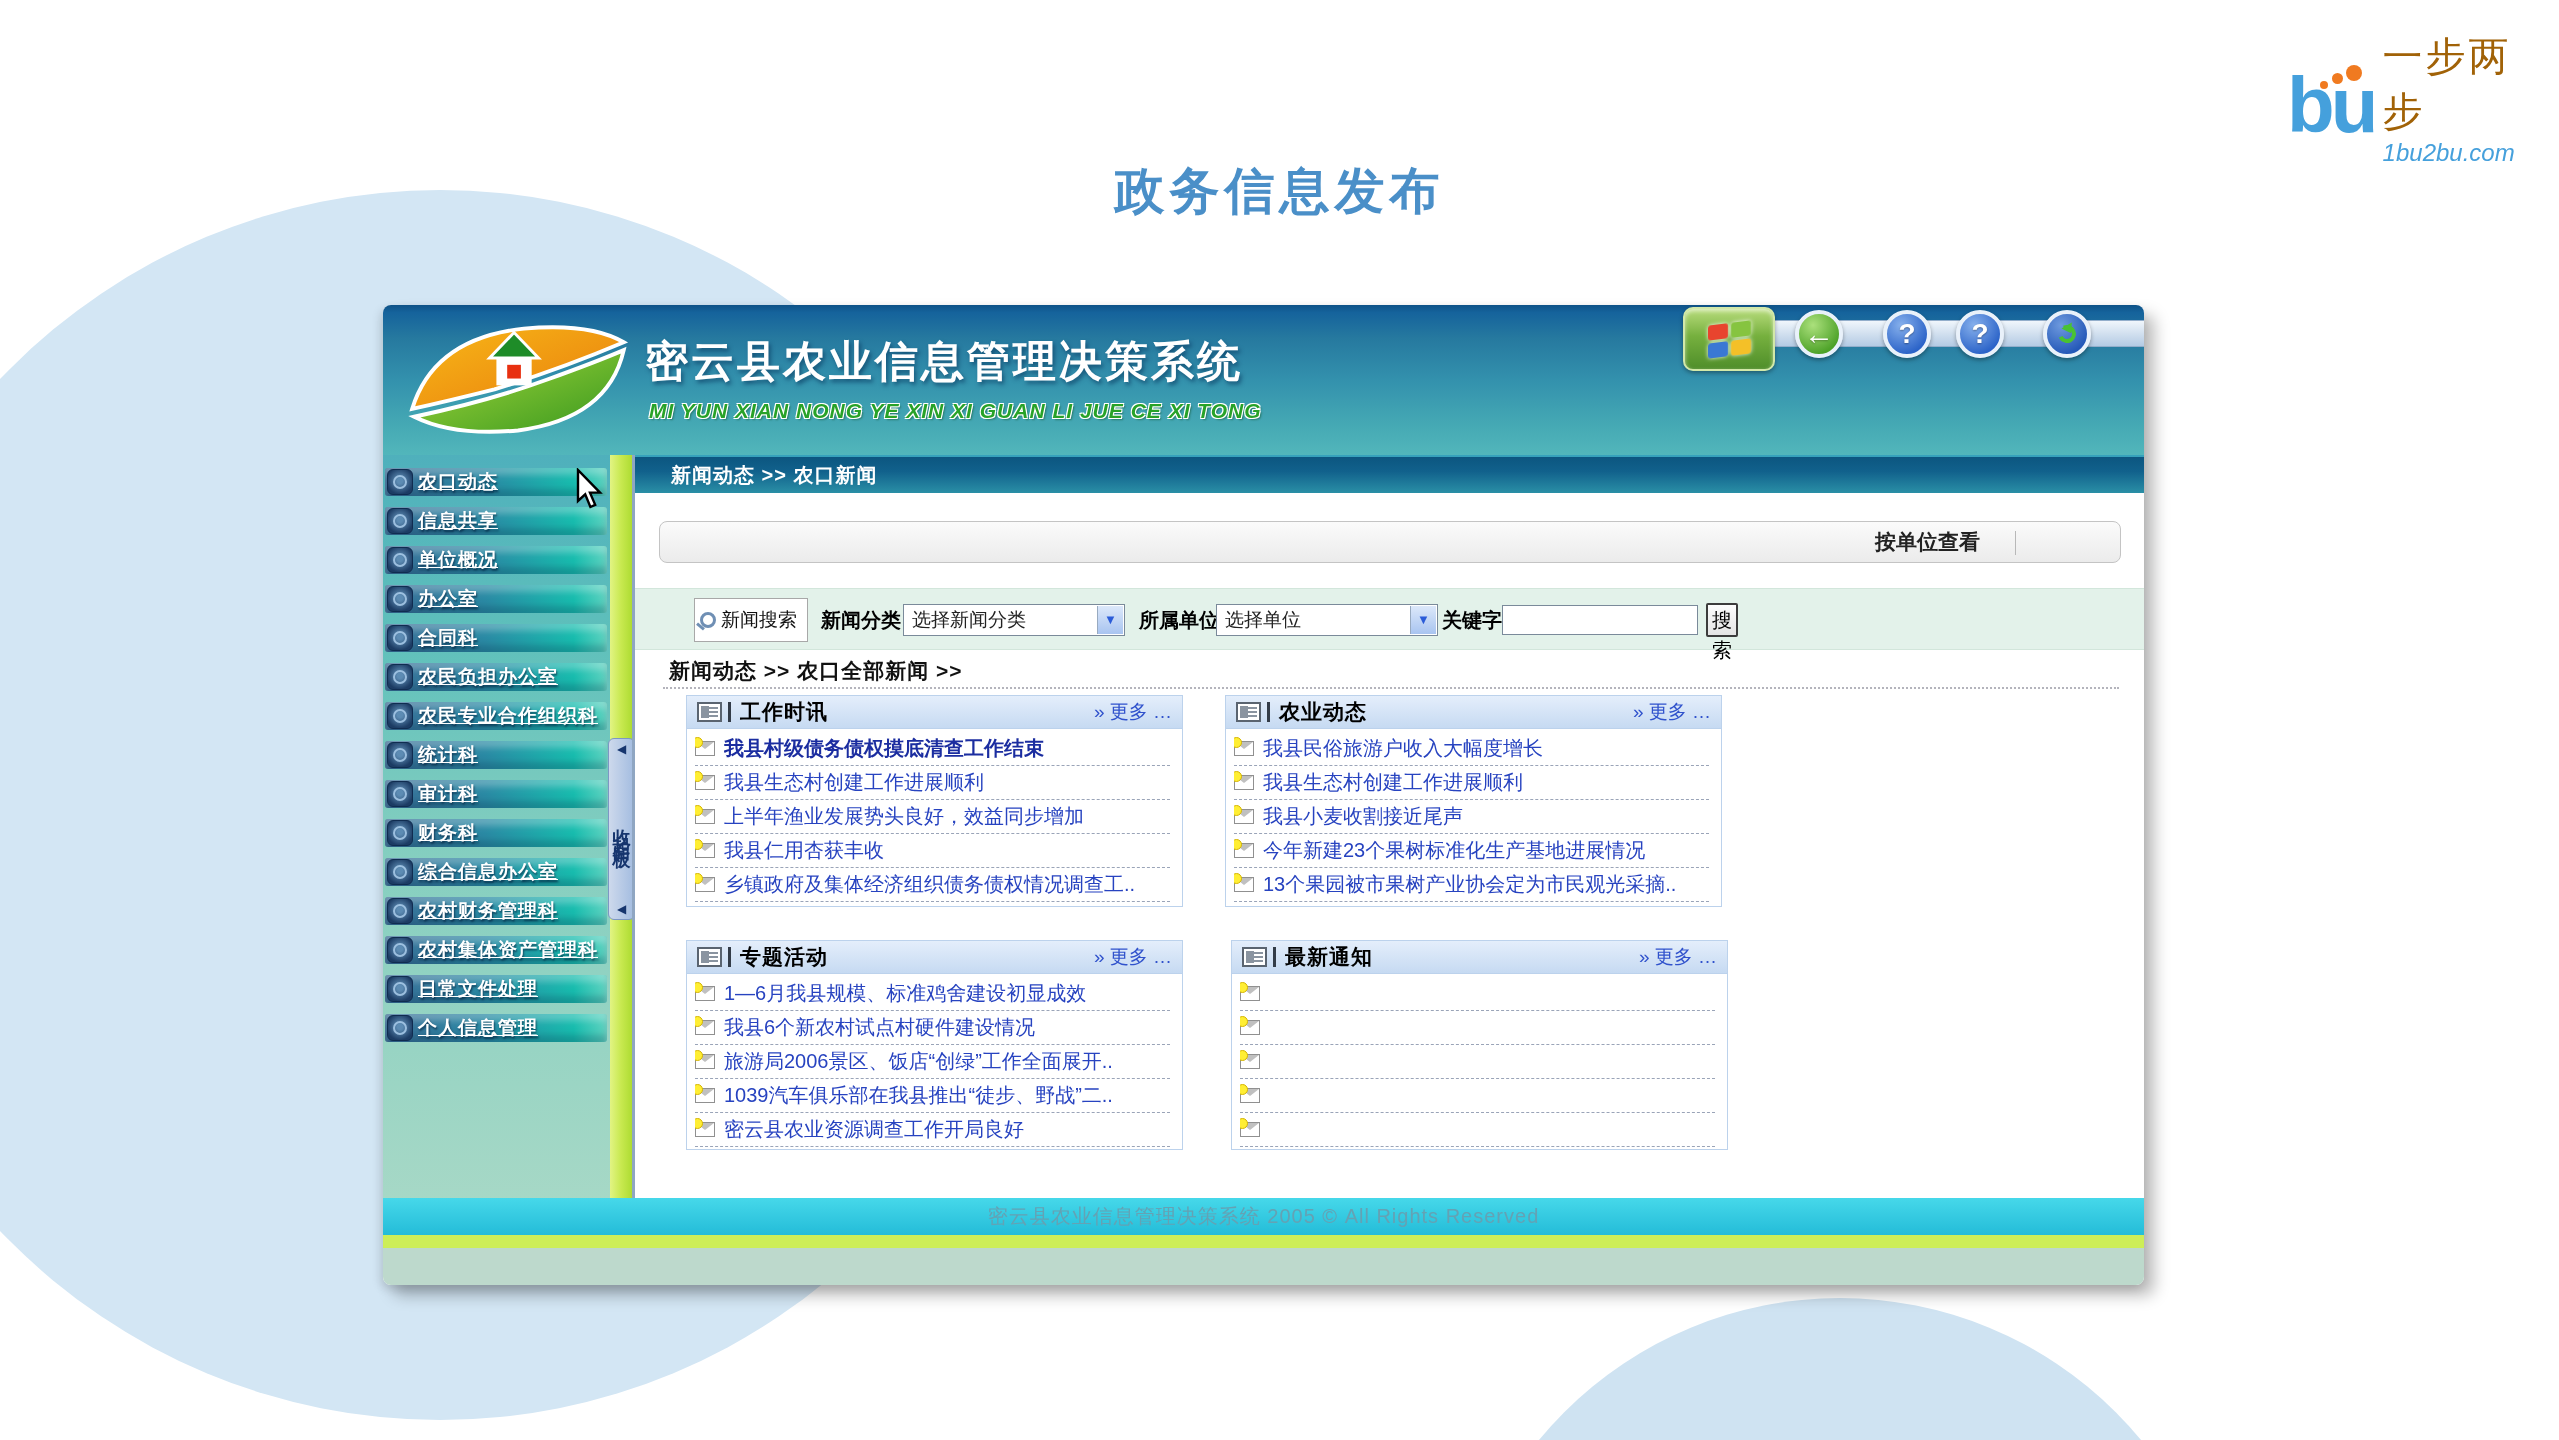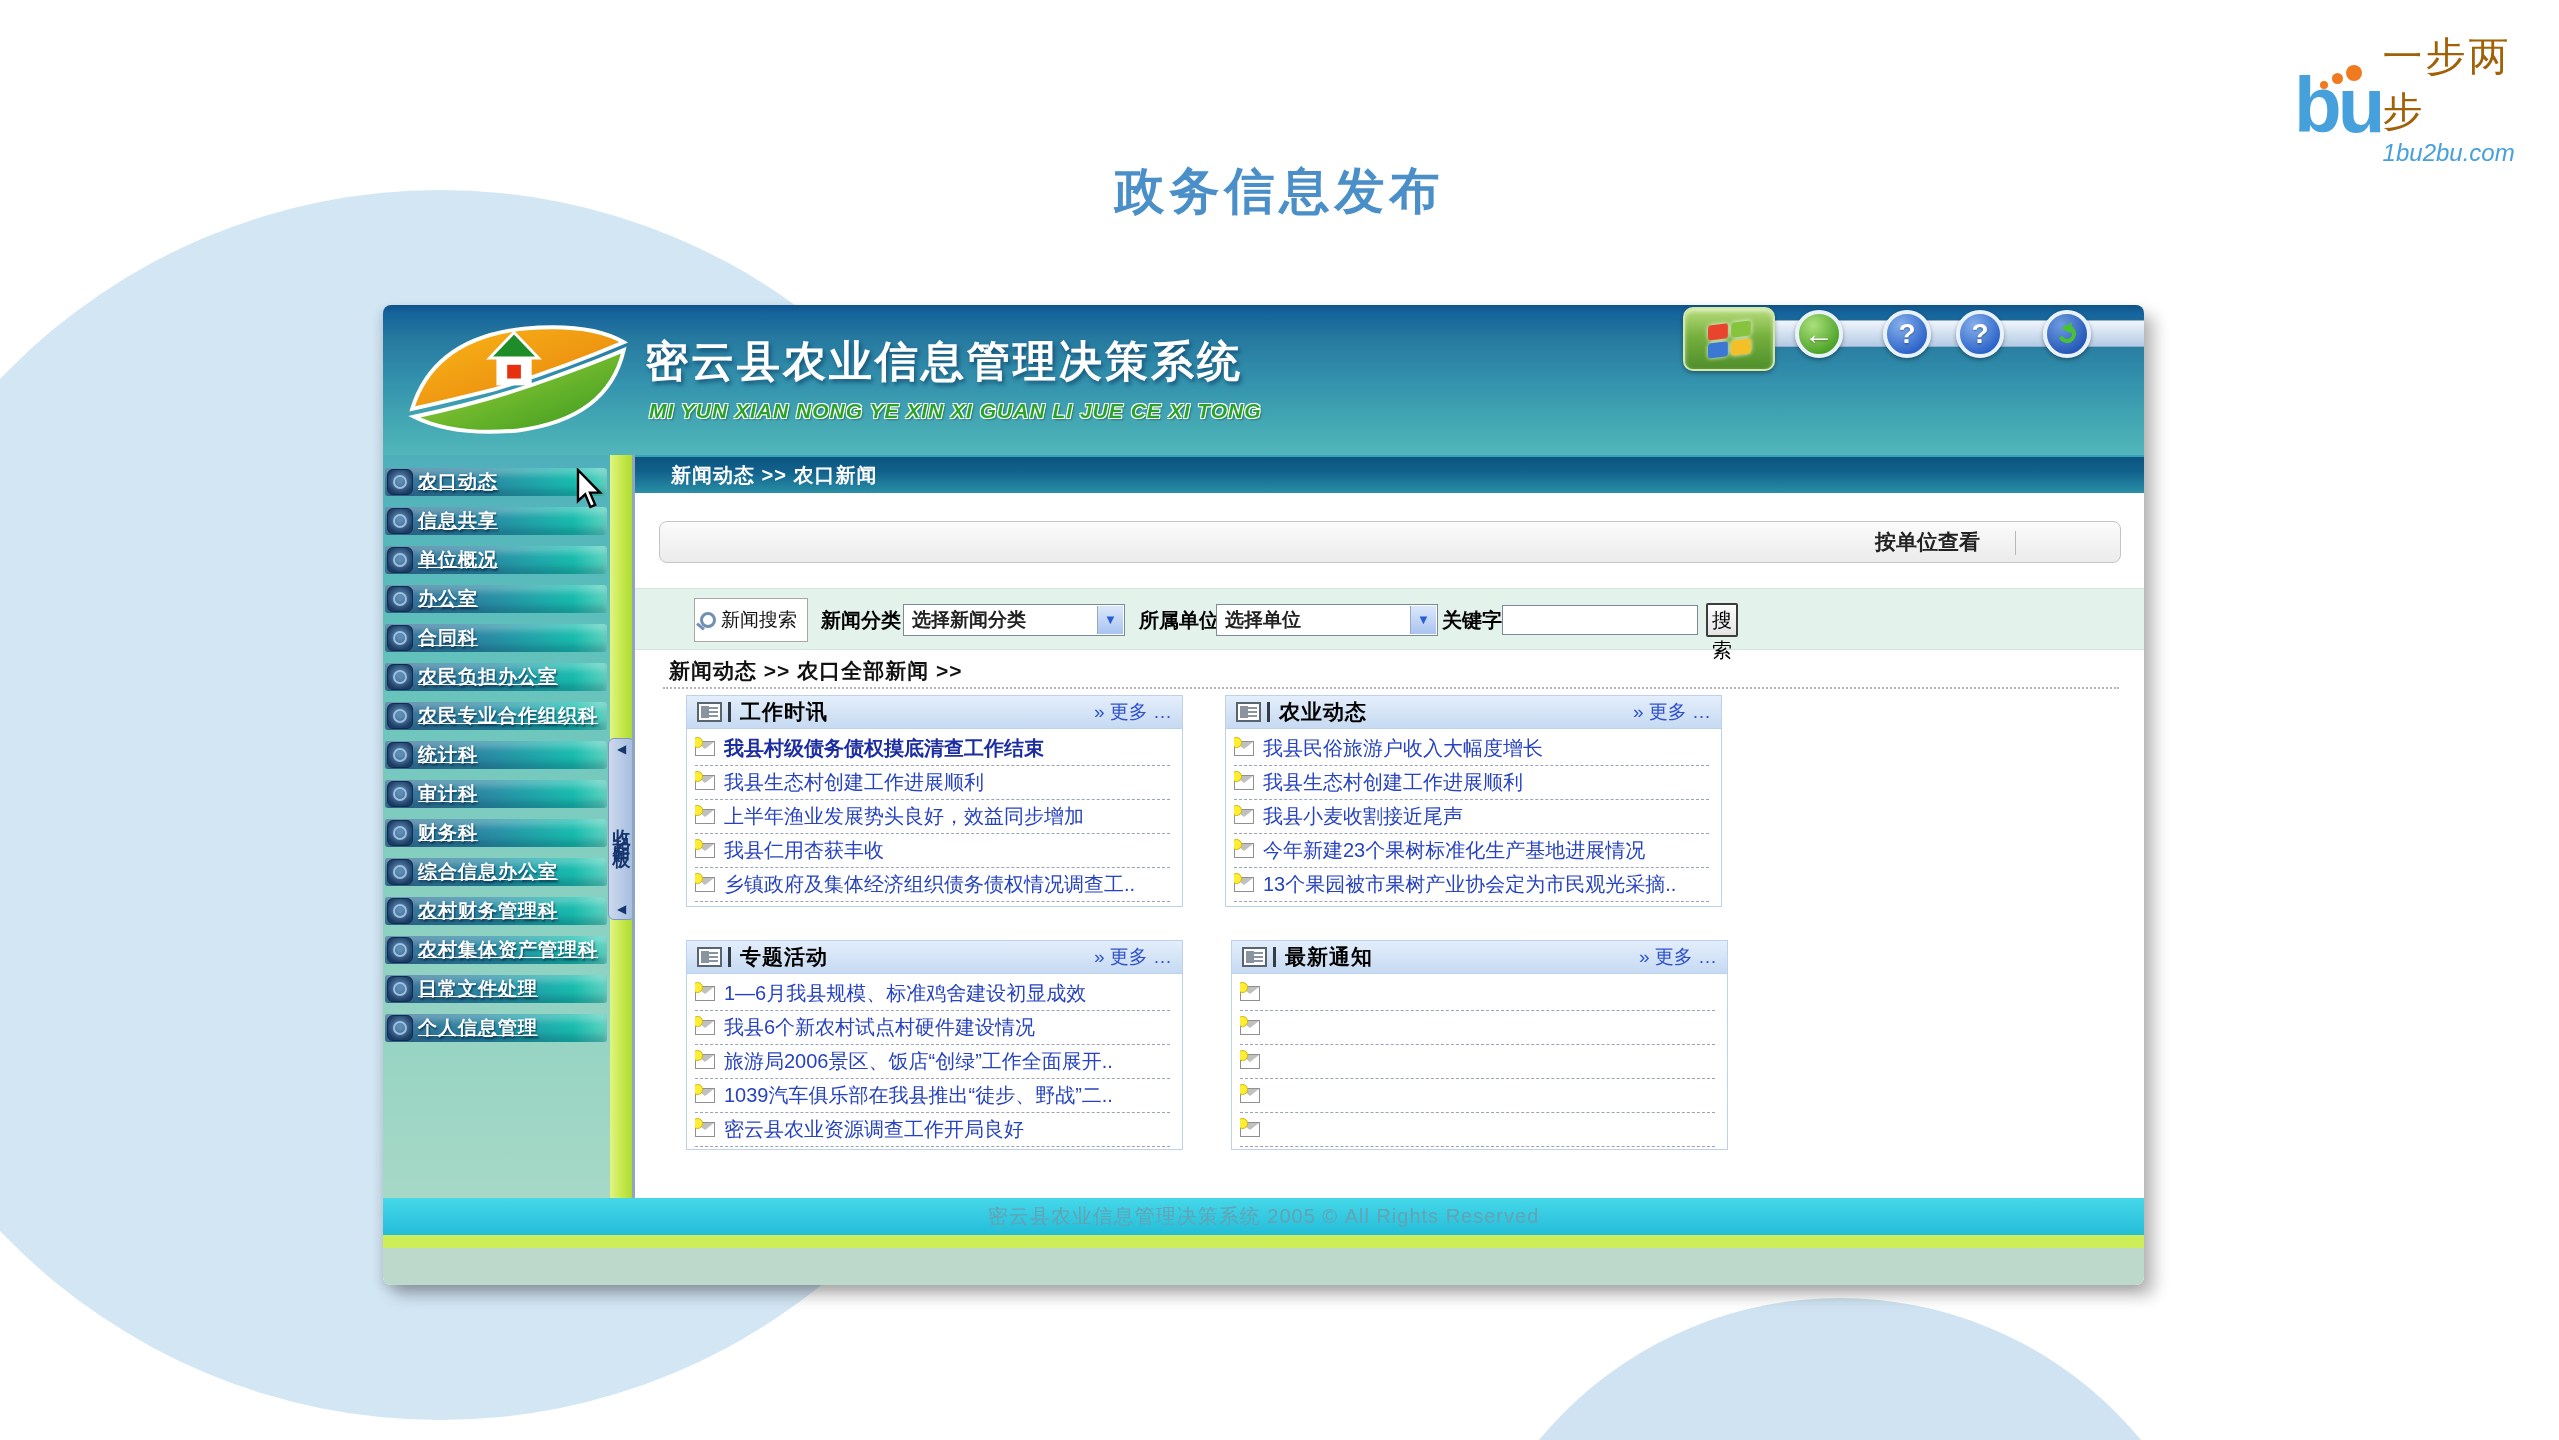--- a/index.html
+++ b/index.html
@@ -7,21 +7,21 @@
     font-family:"Liberation Sans","DejaVu Sans",sans-serif; }
 
   
   .bg-circle { position:absolute; border-radius:50%; background:#d3e6f4; }
   #circle-left  { left:-170px; top:190px; width:1220px; height:1230px; }
   #circle-right { left:1450px; top:1298px; width:780px; height:780px; background:#cfe3f2; }
 
   
   .brand { position:absolute; left:2282px; top:52px; width:270px; height:92px; display:flex; align-items:center; }
   .bu-mark { position:relative; width:92px; height:86px; }
-  .bu-text { position:absolute; left:12px; bottom:-10px; font-size:78px; font-weight:bold; color:#45a0dc; letter-spacing:-4px; }
+  .bu-text { position:absolute; left:5px; bottom:-10px; font-size:78px; font-weight:bold; color:#45a0dc; letter-spacing:-4px; }
   .bu-dot { position:absolute; border-radius:50%; background:#f07a20; }
   .bu-dot.d1 { width:8px;  height:8px;  left:38px; top:26px; }
   .bu-dot.d2 { width:11px; height:11px; left:50px; top:18px; }
   .bu-dot.d3 { width:16px; height:16px; left:64px; top:10px; }
   .brand-text { margin-left:10px; }
   .brand-name { font-size:40px; font-weight:normal; color:#a16207; letter-spacing:3px; }
   .brand-domain { font-size:24px; font-style:italic; color:#45a0dc; }
 
   
   .page-title { position:absolute; left:0; top:158px; width:2559px; text-align:center;
@@ -112,21 +112,21 @@
     border-top:1px solid #d2e6db; border-bottom:1px solid #d2e6db; }
   .search-badge { position:absolute; left:59px; top:9px; width:114px; height:44px; background:#fff;
     border:1px solid #a8a8a8; display:flex; align-items:center; padding:0 5px; gap:5px;
     font-size:19px; color:#111; }
   .mag-icon { width:16px; height:16px; border:3px solid #6f8fb4; border-radius:50%; position:relative; flex:0 0 16px; }
   .mag-icon::after { content:""; position:absolute; left:-7px; top:10px; width:9px; height:3px;
     background:#6f8fb4; transform:rotate(40deg); }
   .fld-label { position:absolute; top:0; line-height:62px; font-size:20px; color:#000; font-weight:bold; }
   #lbl-category { left:186px; } #lbl-unit { left:504px; } #lbl-keyword { left:807px; }
   .fake-select { position:absolute; top:15px; width:222px; height:32px; background:#fff;
-    border:1px solid #7a8a9a; font-size:19px; color:#222; line-height:30px; padding-left:8px; cursor:pointer;font-weight:bold; }
+    border:1px solid #7a8a9a; font-size:19px; color:#222; line-height:30px; padding-left:8px; cursor:pointer; }
   #select-category { left:268px; } #select-unit { left:581px; }
   .sel-arrow { position:absolute; right:1px; top:1px; bottom:1px; width:26px;
     background:linear-gradient(180deg,#dce8fa,#a8c4f0); border-left:1px solid #98aac0;
     display:flex; align-items:center; justify-content:center; font-size:13px; color:#2b5cd8; }
   .keyword-input { position:absolute; left:867px; top:16px; width:196px; height:30px;
     border:1px solid #7a8a9a; font-size:19px; padding:0 6px; background:#fff; }
   .btn-search { position:absolute; left:1071px; top:14px; width:32px; height:34px;
     background:linear-gradient(180deg,#fdfdfd,#e4e4e4); border:2px solid #3c3c3c; border-radius:2px;
     font-size:20px; color:#000; text-align:center; line-height:30px; cursor:pointer; }
 

